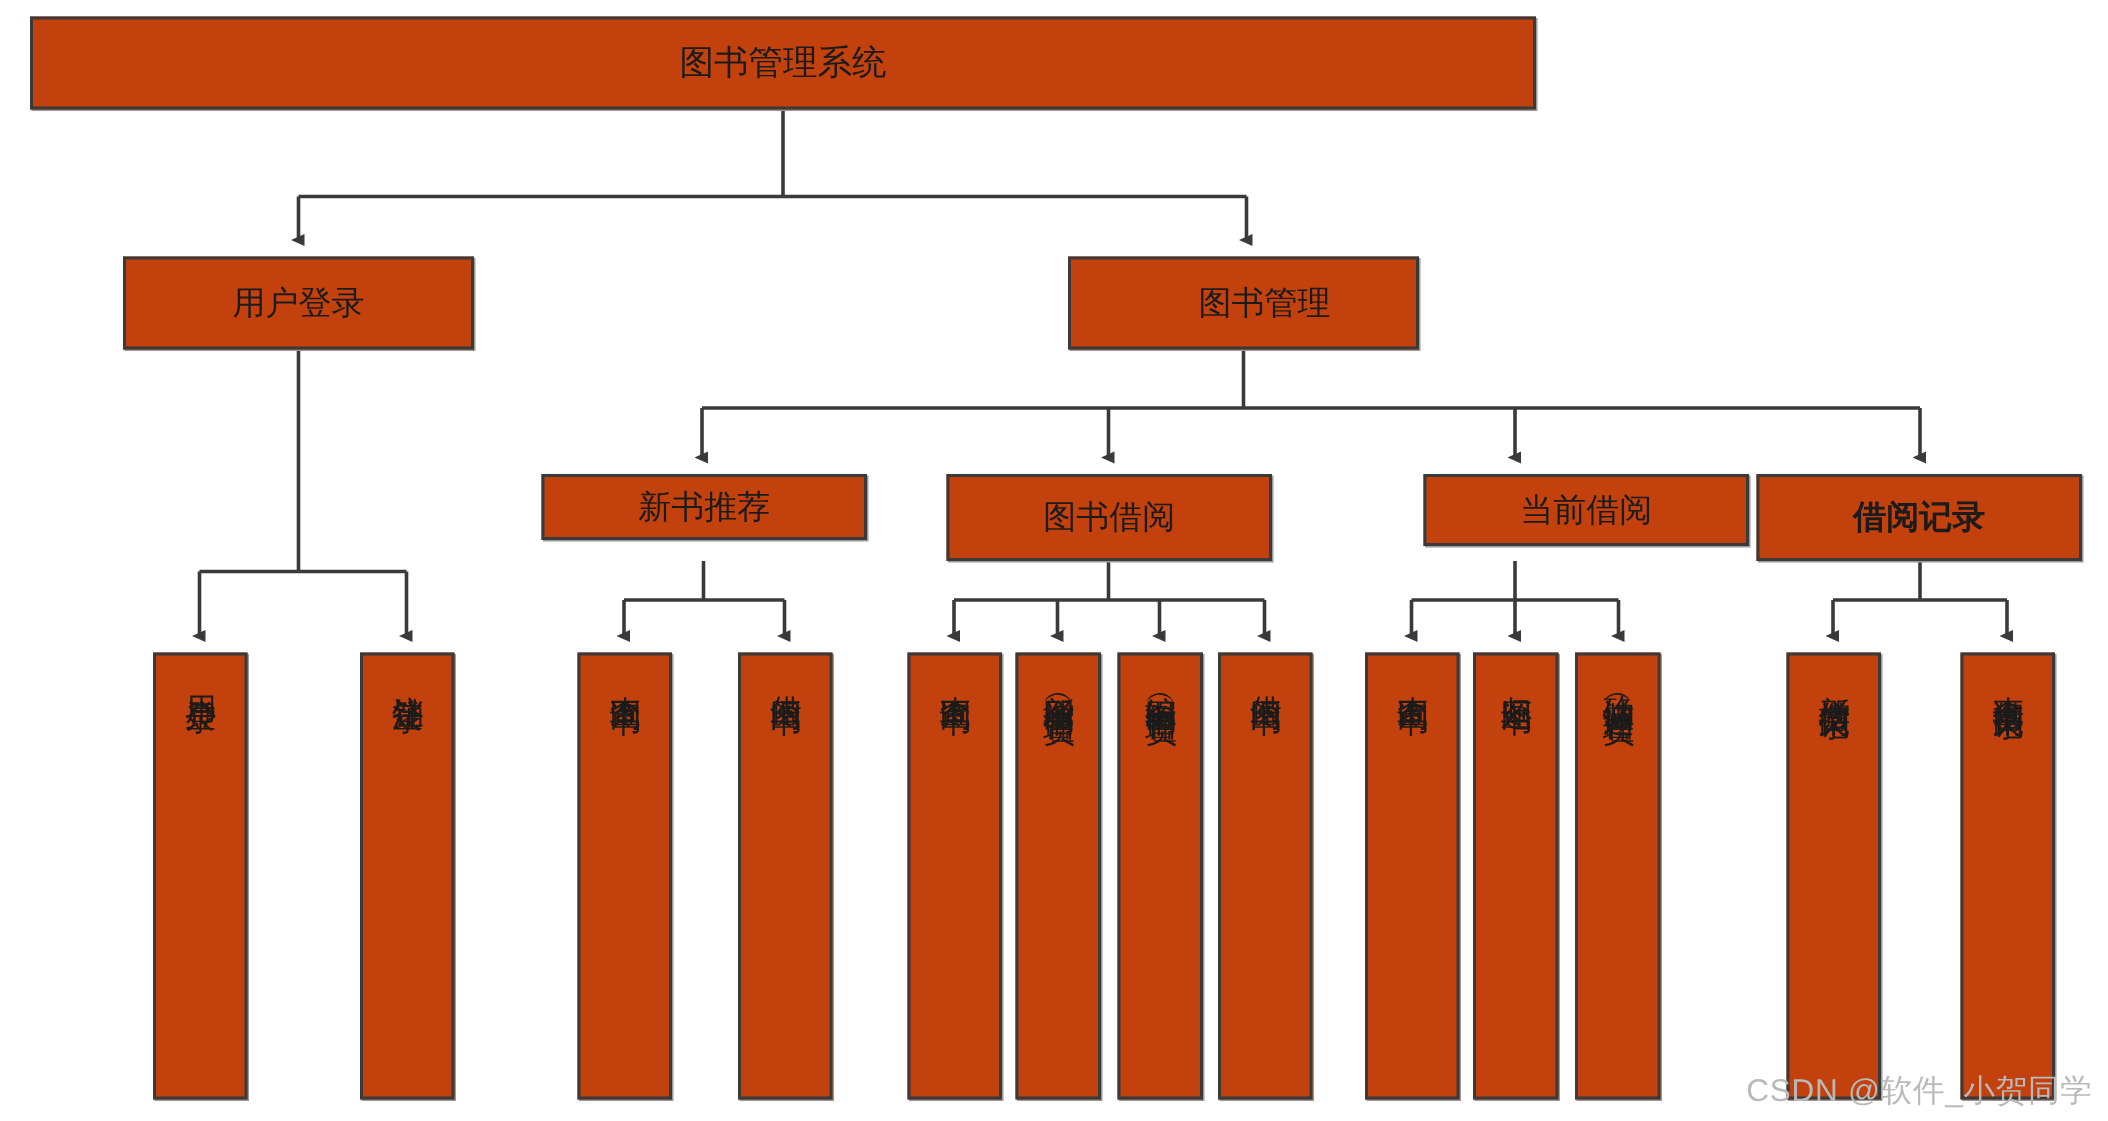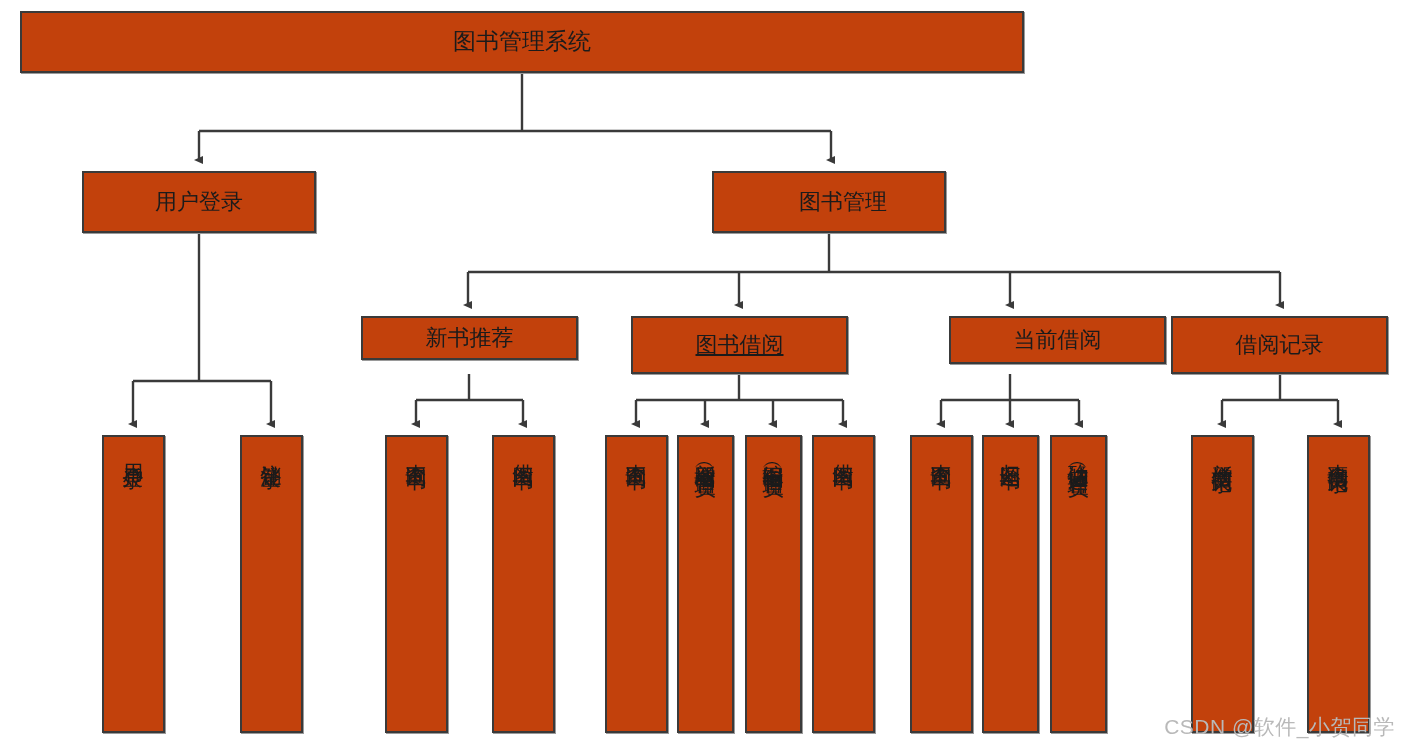--- a/index.html
+++ b/index.html
@@ -132,27 +132,27 @@
   <div class="node lvl2" style="left:82px; top:171px; width:234px; height:62px;">
     <span class="label">用户登录</span>
   </div>
   <div class="node lvl2" style="left:712px; top:171px; width:234px; height:62px;padding-left:28px;">
     <span class="label">图书管理</span>
   </div>
 
   <div class="node lvl3" style="left:361px; top:316px; width:217px; height:44px;">
     <span class="label">新书推荐</span>
   </div>
-  <div class="node lvl3" style="left:631px; top:316px; width:217px; height:58px;text-decoration:underline;">
+  <div class="node lvl3" style="left:631px; top:316px; width:217px; height:58px;">
     <span class="label">图书借阅</span>
   </div>
   <div class="node lvl3" style="left:949px; top:316px; width:217px; height:48px;">
     <span class="label">当前借阅</span>
   </div>
-  <div class="node lvl3" style="left:1171px; top:316px; width:217px; height:58px;">
+  <div class="node lvl3" style="left:1171px; top:316px; width:217px; height:58px;font-weight:bold;">
     <span class="label">借阅记录</span>
   </div>
 
   <div class="node leaf vertical" style="left:102px; top:435px; width:63px; height:298px;">
     <span class="label">用户登录</span>
   </div>
   <div class="node leaf vertical" style="left:240px; top:435px; width:63px; height:298px;">
     <span class="label">注销登录</span>
   </div>
 

